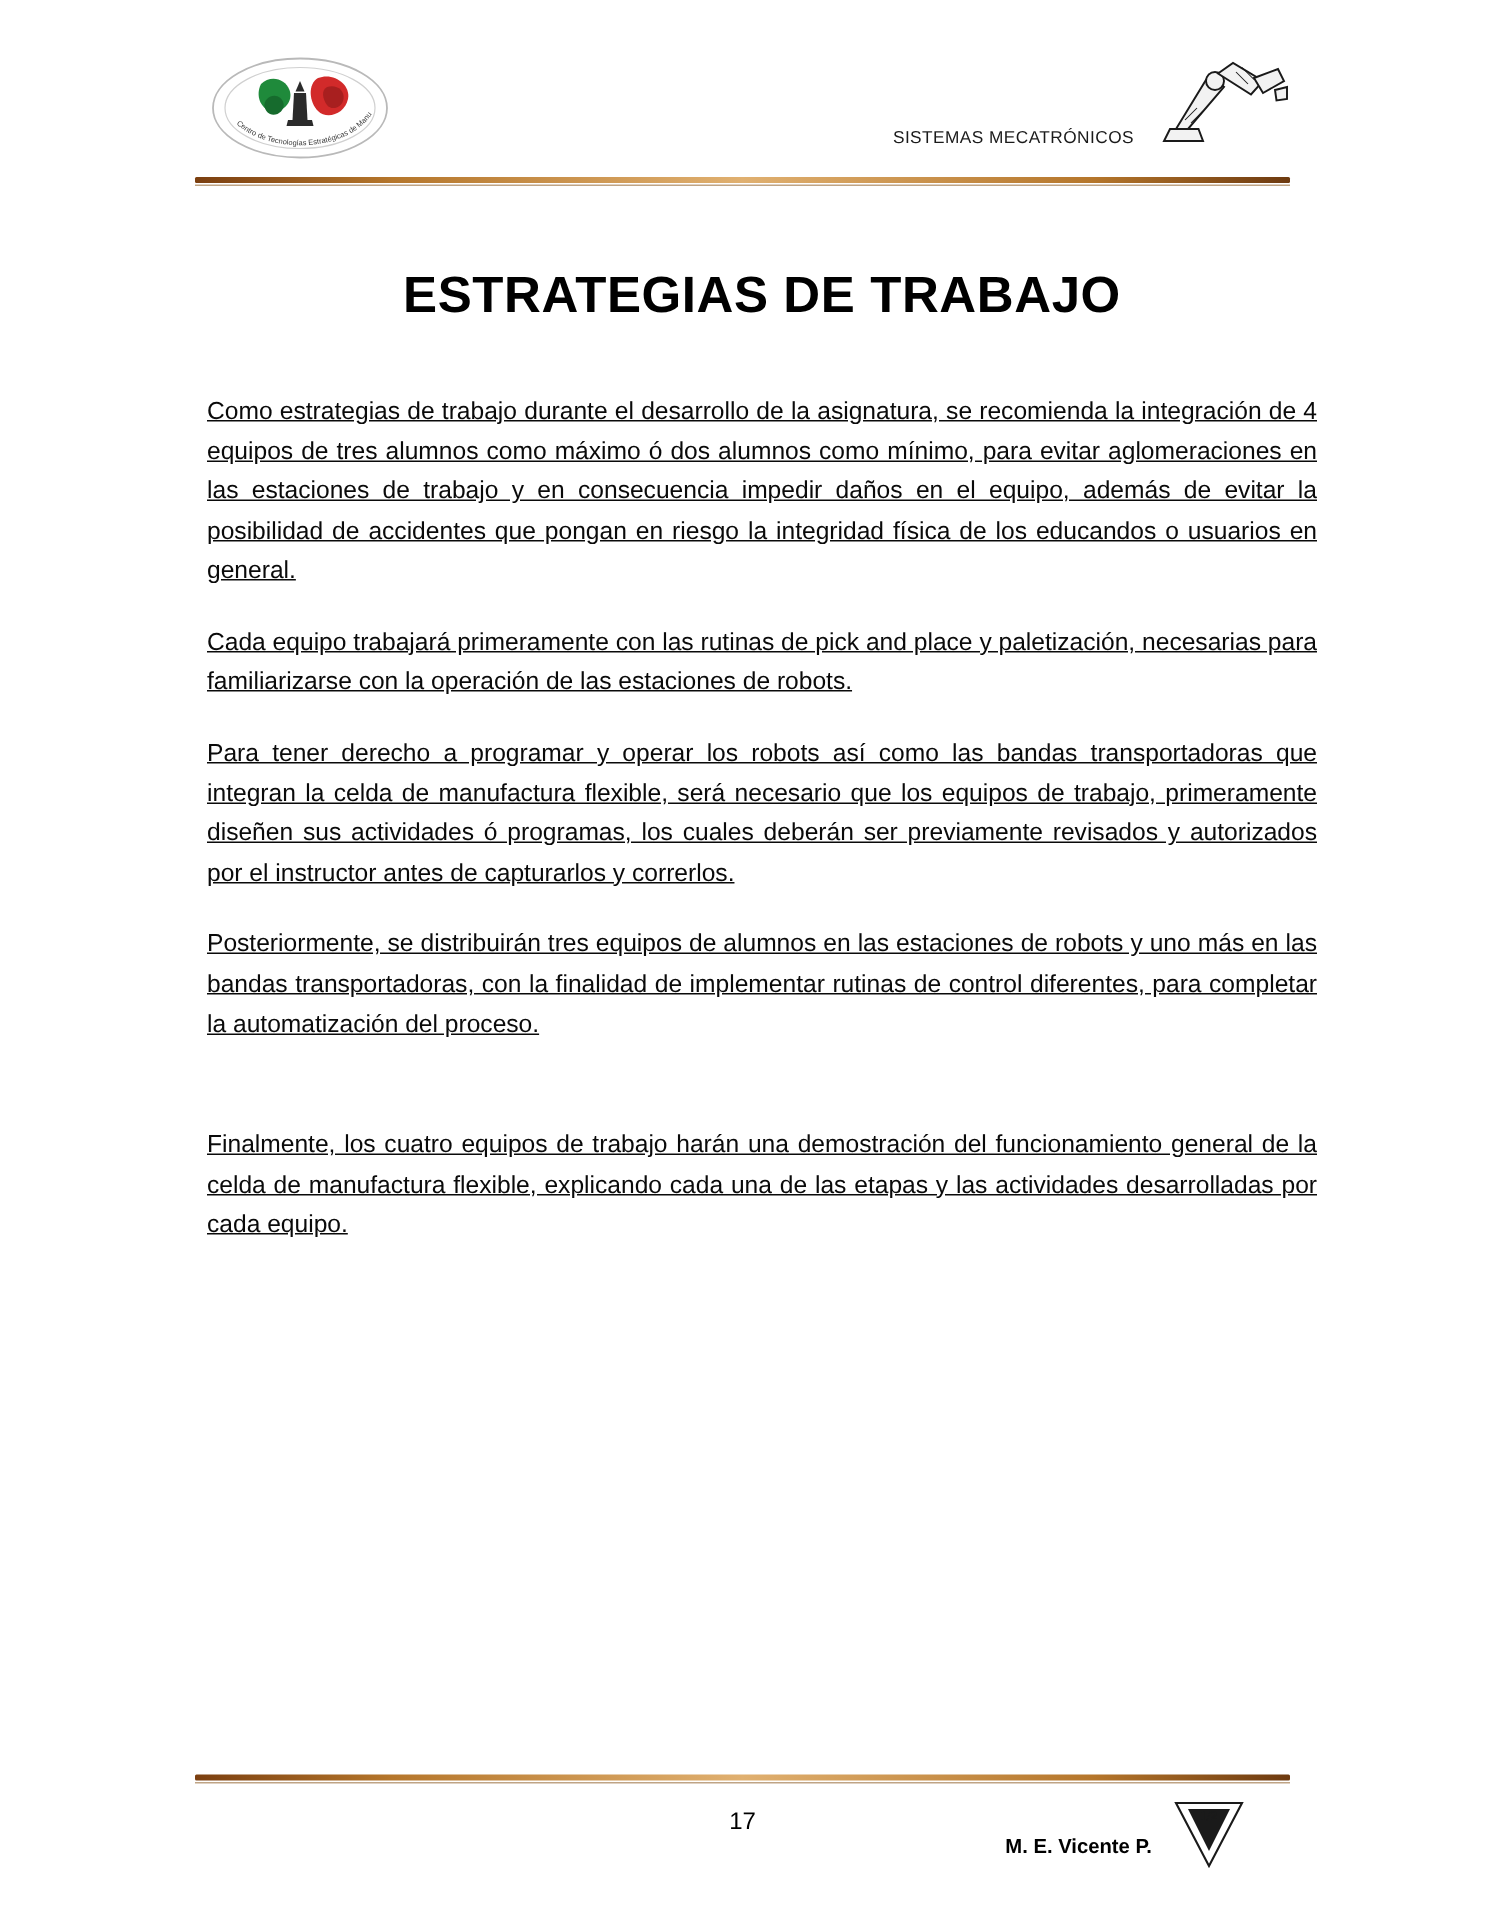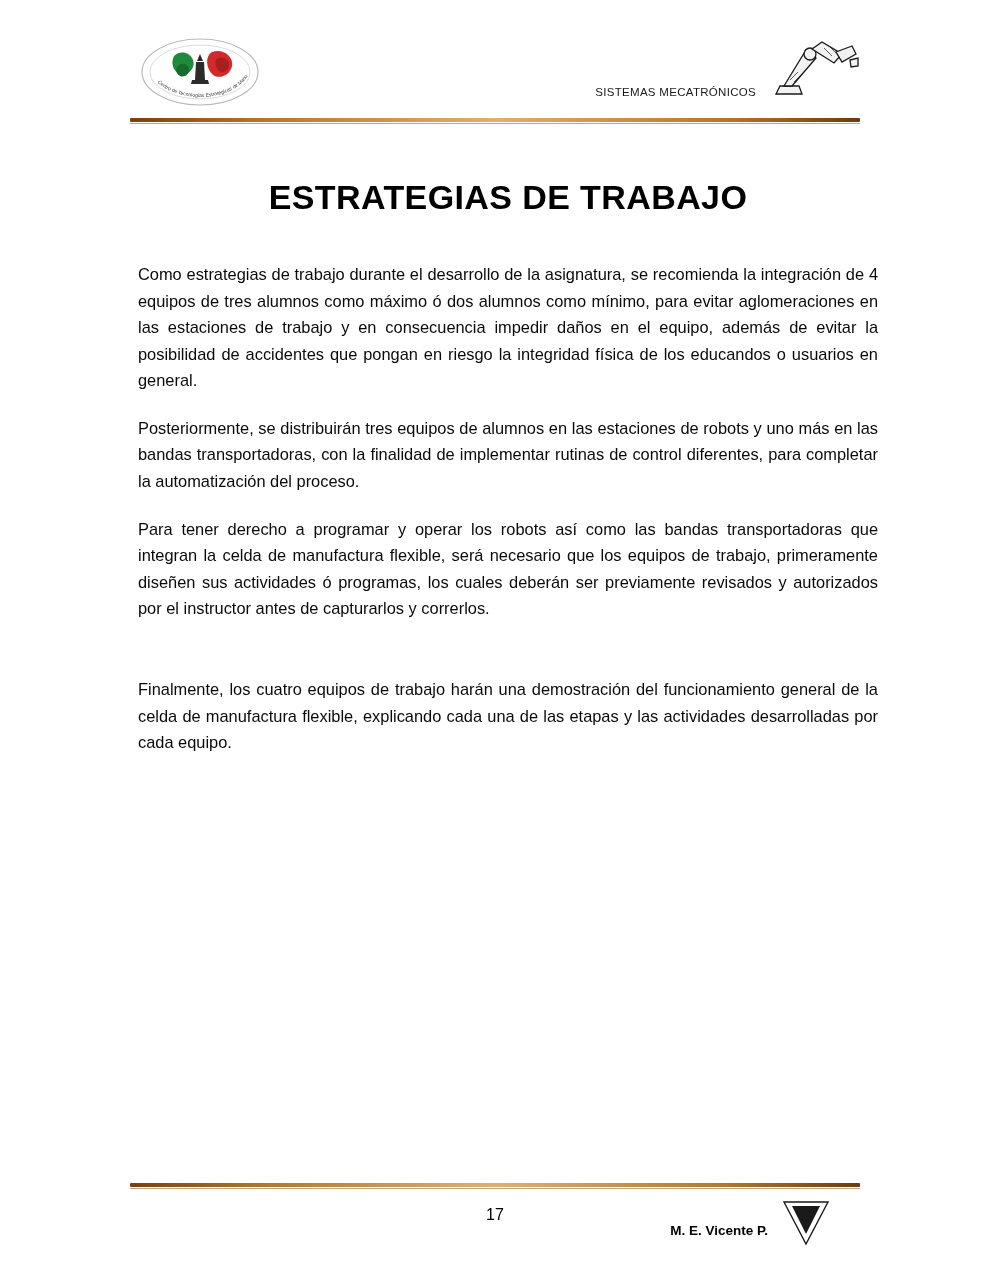--- a/index.html
+++ b/index.html
@@ -97,20 +97,21 @@
     margin: 0 0 44px 0;
     color: #000;
   }
   p.para {
     font-size: 16.4px;
     line-height: 1.62;
     text-align: justify;
     text-justify: inter-word;
     margin: 0 0 21px 0;
     color: #0a0a0a;
+    text-decoration: underline;
   }
   p.para.gap-big {
     margin-top: 54px;
   }
 
   
   .footer-rule {
     position: absolute;
     left: 130px;
     right: 130px;
@@ -220,22 +221,23 @@
 
     </div>
   </div>
   <div class="header-rule"></div>
   <div class="header-rule-thin"></div>
 
   <div class="content">
     <h1 class="doc-title">ESTRATEGIAS DE TRABAJO</h1>
 
     <p class="para">Como estrategias de trabajo durante el desarrollo de la asignatura, se recomienda la integración de 4 equipos de tres alumnos como máximo ó dos alumnos como mínimo, para evitar aglomeraciones en las estaciones de trabajo y en consecuencia impedir daños en el equipo, además de evitar  la posibilidad de accidentes que pongan en riesgo la integridad física de los educandos o usuarios en general.</p>
+    <p class="para">Cada equipo trabajará primeramente con las rutinas de pick and place y paletización, necesarias para familiarizarse con la operación de las estaciones de robots.</p>
+    <p class="para">Para tener derecho a programar y operar los robots así como las bandas transportadoras que integran la celda de manufactura flexible, será necesario que los equipos de trabajo, primeramente diseñen sus actividades ó programas, los cuales deberán ser previamente revisados y autorizados por el instructor antes de capturarlos y correrlos.</p>
     <p class="para">Posteriormente, se distribuirán tres equipos de alumnos en las estaciones de robots y uno más en las bandas transportadoras, con la finalidad de implementar rutinas de control diferentes, para completar la automatización del proceso.</p>
-    <p class="para">Para tener derecho a programar y operar los robots así como las bandas transportadoras que integran la celda de manufactura flexible, será necesario que los equipos de trabajo, primeramente diseñen sus actividades ó programas, los cuales deberán ser previamente revisados y autorizados por el instructor antes de capturarlos y correrlos.</p>
     <p class="para gap-big">Finalmente, los cuatro equipos de trabajo harán una demostración del funcionamiento general de la celda de manufactura flexible, explicando cada una de las etapas y las actividades desarrolladas por cada equipo.</p>
   </div>
 
   <div class="footer-rule"></div>
   <div class="footer-rule-thin"></div>
 
   <div class="footer">
     <div class="page-number">17</div>
     <div class="footer-author">M. E. Vicente P.</div>
     <div class="footer-mark">

